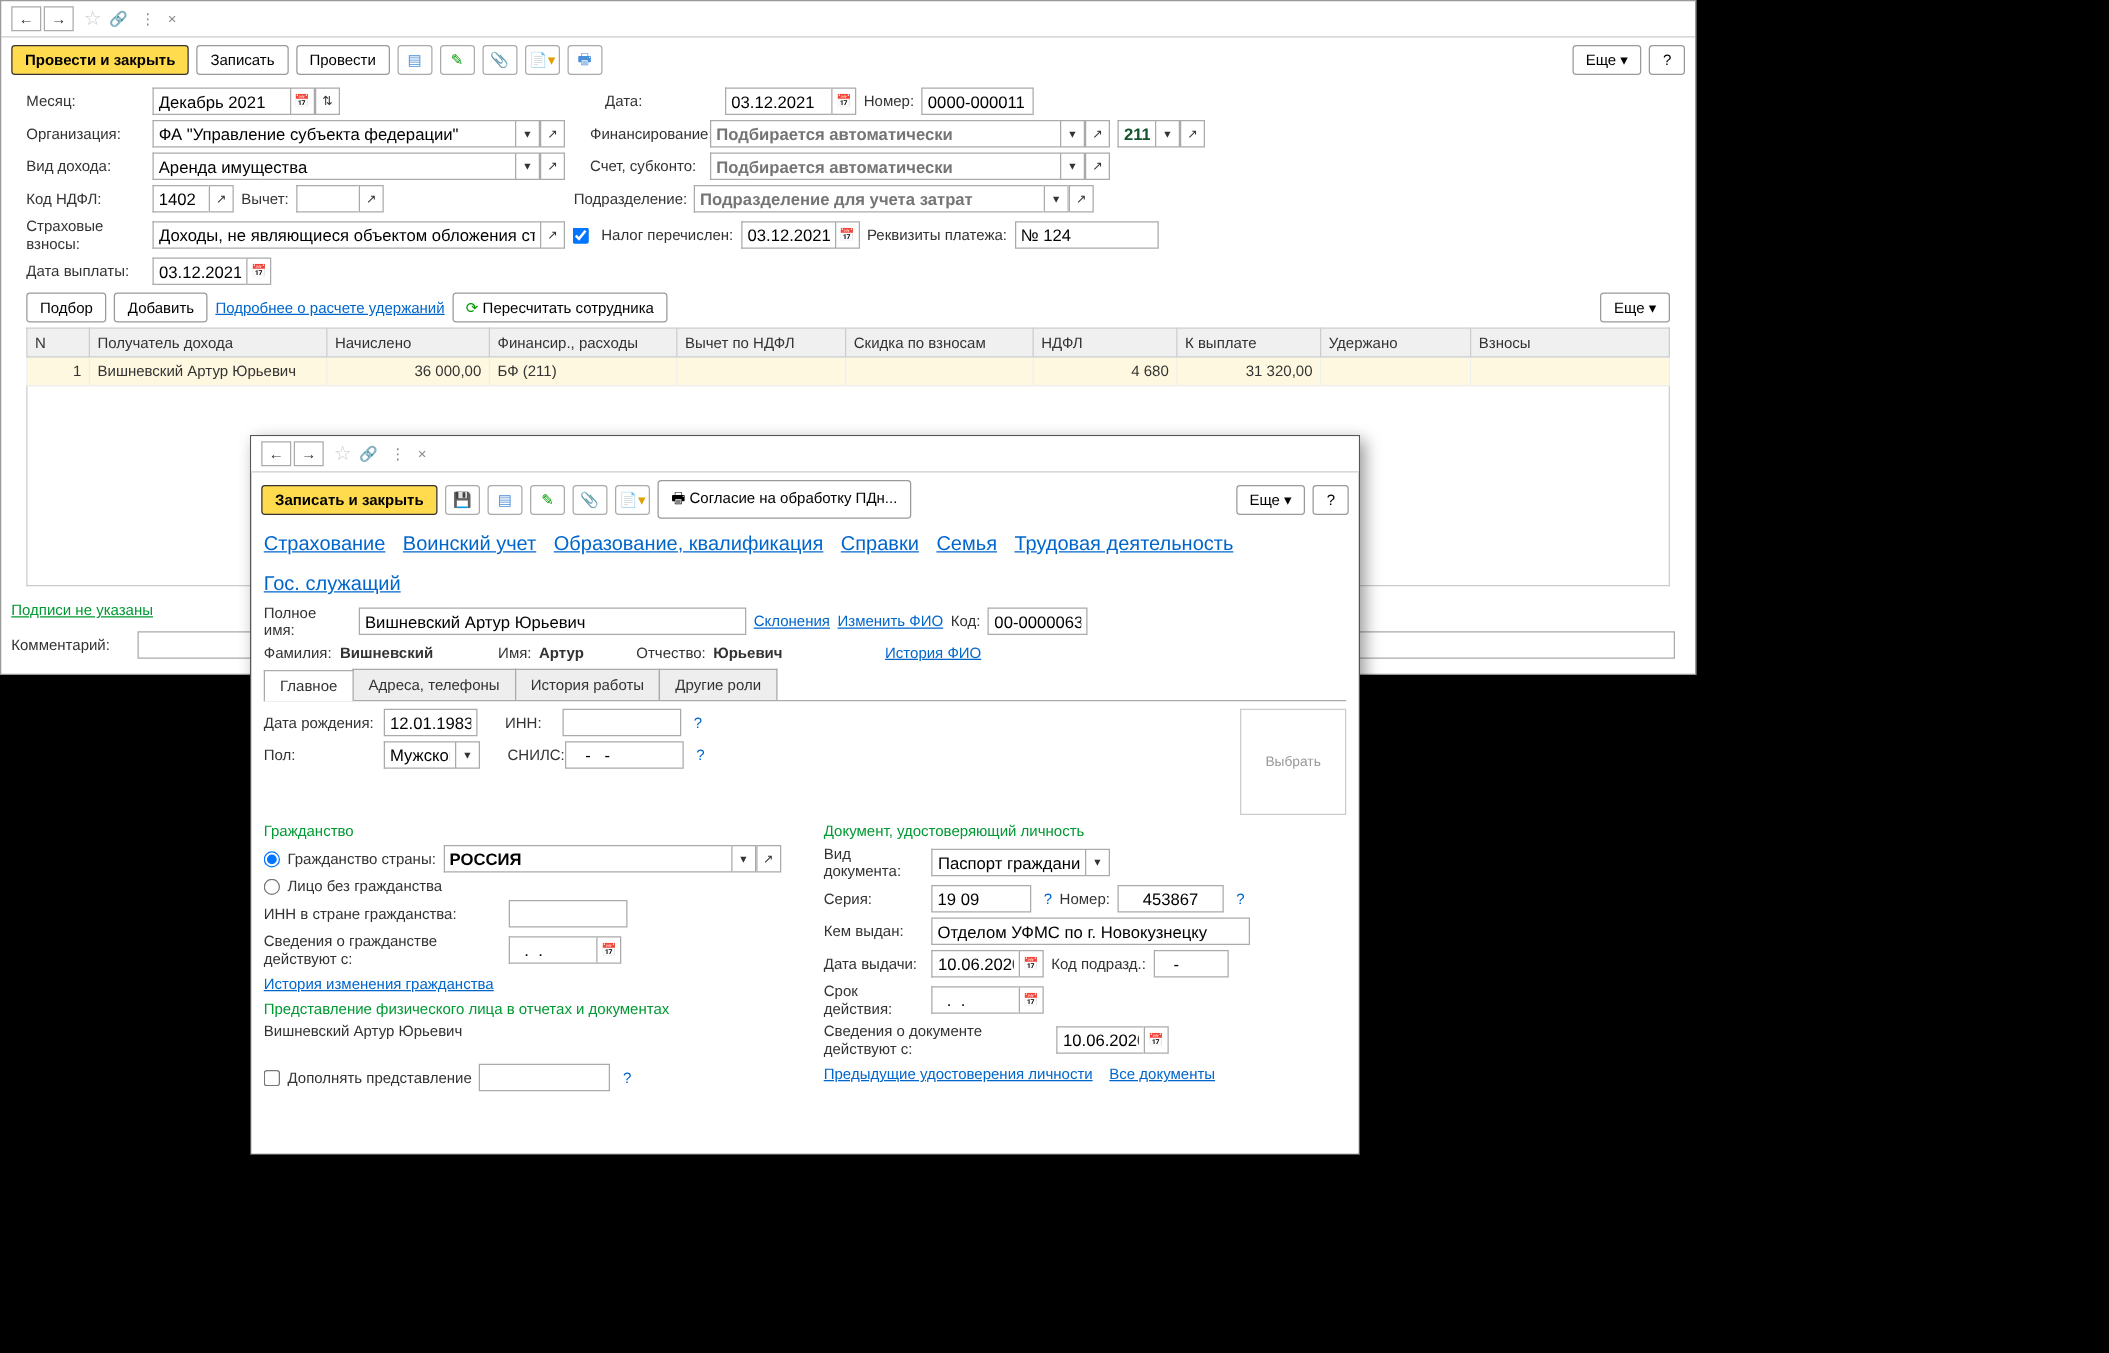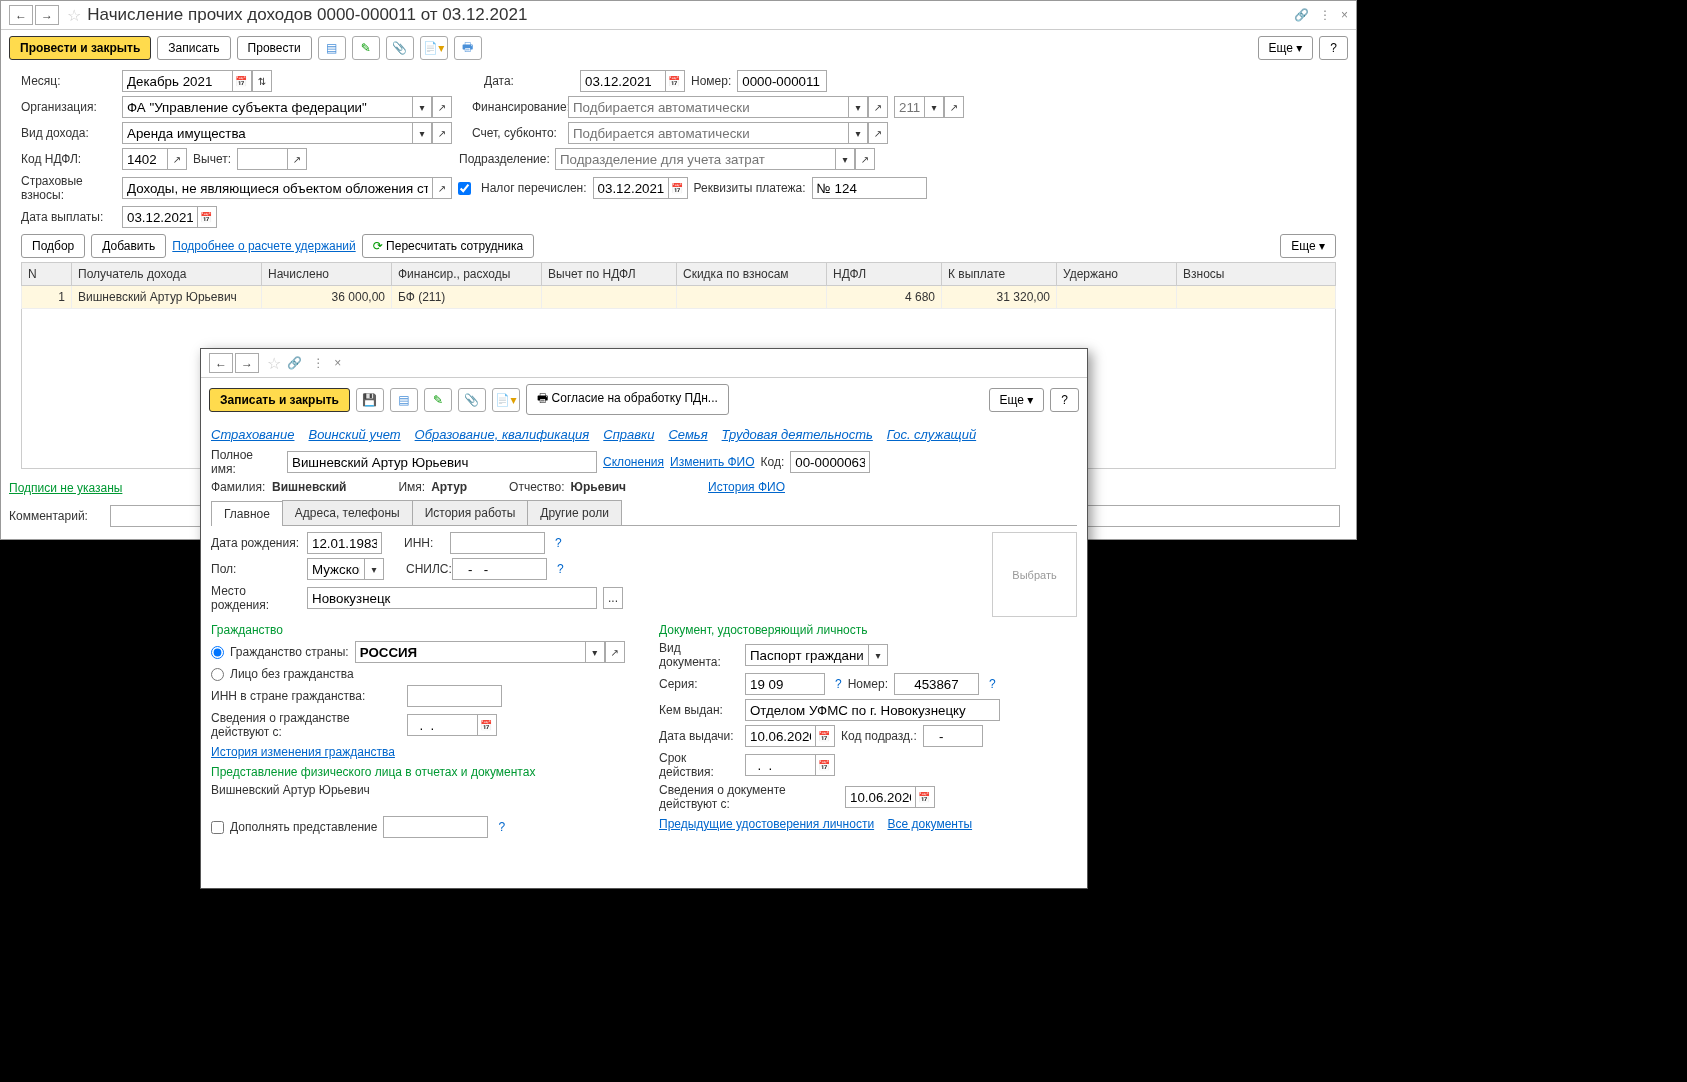--- a/index.html
+++ b/index.html
@@ -35,33 +35,32 @@
 .tab-bar { display: flex; border-bottom: 1px solid #aaa; margin: 6px 0; }
 .tab { padding: 5px 12px; border: 1px solid #aaa; border-bottom: none; background: #eee; cursor: pointer; margin-right: -1px; }
 .tab.active { background: #fff; position: relative; top: 1px; }
 .section-title { color: #009933; margin: 6px 0 4px 0; }
 .two-col { display: flex; gap: 30px; }
 .col { flex: 1; }
 .radio-row { display: flex; align-items: center; gap: 6px; margin: 4px 0; }
 .photo-box { width: 85px; height: 85px; border: 1px solid #ccc; display: flex; align-items: center; justify-content: center; color: #999; font-size: 11px; }
 .hint { color: #0066cc; cursor: pointer; margin-left: 4px; }
 .spacer-bottom { height: 40px; }
-.link-nav { display: flex; gap: 14px; margin-bottom: 6px; flex-wrap: wrap; font-size: 13px; font-style: italic; }
-.gray-text { color: #737373; }
+.link-nav { display: flex; gap: 14px; margin-bottom: 6px; flex-wrap: wrap; font-size: 16px; }
+.gray-text { color: #14532d; font-weight: bold; }
 .green-check { color: #090; }
 </style>
 </head>
 <body>
 
 <div class="main-window">
   <div class="title-bar">
     <div class="nav-btn">←</div>
     <div class="nav-btn">→</div>
     <span class="star">☆</span>
-    <span class="title-text">Начисление прочих доходов 0000-000011 от 03.12.2021</span>
     <div class="title-icons">
       <span>🔗</span>
       <span>⋮</span>
       <span>×</span>
     </div>
   </div>
 
   <div class="toolbar">
     <button class="btn btn-yellow">Провести и закрыть</button>
     <button class="btn">Записать</button>
@@ -308,25 +307,20 @@
           <span style="width:90px">Пол:</span>
           <div class="input-group">
             <input class="input" style="width: 57px;" value="Мужской">
             <div class="mini-btn">▾</div>
           </div>
           <span style="width:10px"></span>
           <span style="width:40px">СНИЛС:</span>
           <input class="input" style="width: 95px;" value="   -   -">
           <span class="hint">?</span>
         </div>
-        <div class="form-row">
-          <span style="width:90px">Место рождения:</span>
-          <input class="input" style="width: 290px;" value="Новокузнецк">
-          <div class="mini-btn" style="height:22px;width:20px;border:1px solid #aaa;display:flex;align-items:center;justify-content:center">...</div>
-        </div>
       </div>
       <div class="photo-box">
         <span>Выбрать</span>
       </div>
     </div>
 
     <div class="two-col">
       <div class="col">
         <div class="section-title">Гражданство</div>
         <div class="radio-row">

